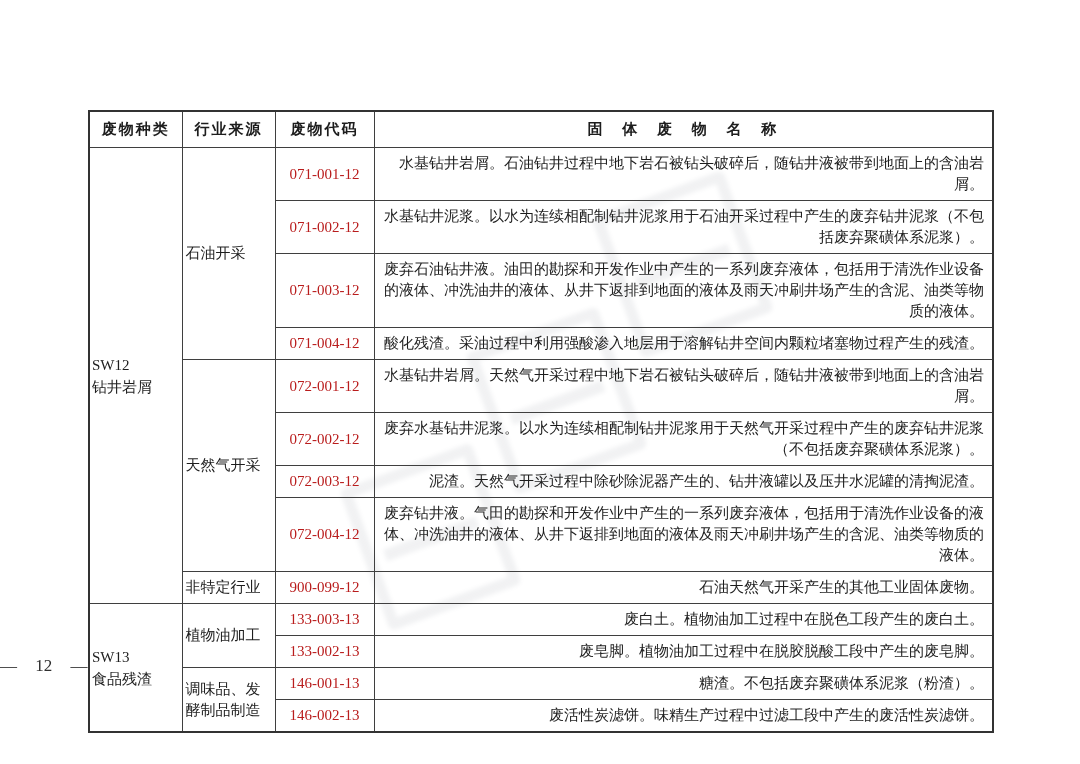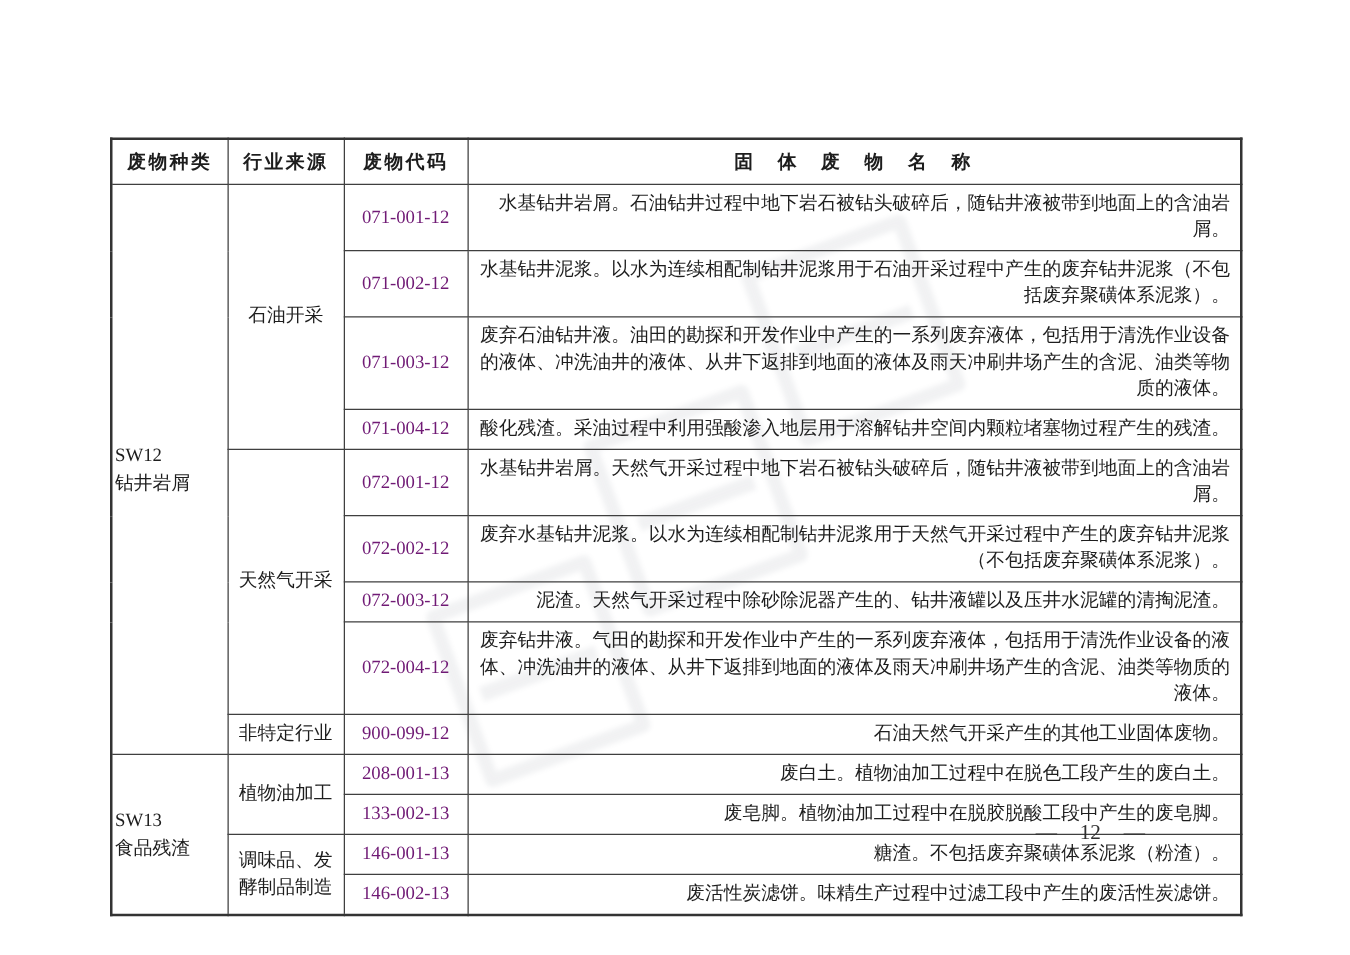--- a/index.html
+++ b/index.html
@@ -65,43 +65,43 @@
     letter-spacing: 2px;
     color: #1d1d1d;
   }
   th.col-name-h { letter-spacing: 3px; word-spacing: 10px; text-align: center; }
   td.cell-category {
     line-height: 22px;
     padding: 4px 2px;
     color: #1d1d1d;
   }
   td.cell-industry {
-    text-align: center;
+    text-align: left;
     line-height: 21px;
     padding: 4px 3px;
     color: #1d1d1d;
   }
   td.cell-code {
     text-align: center;
     padding: 5px 2px;
     line-height: 21px;
-    color: #701a75;
+    color: #b91c1c;
   }
   td.cell-desc {
     text-align: right;
     padding: 5px 8px;
     line-height: 21px;
     color: #1d1d1d;
   }
 
   .page-number {
     position: absolute;
     left: 0; top: 656px;
     width: 916px;
-    text-align: right;
+    text-align: left;
     font-size: 17px;
     word-spacing: 14px;
     color: #2f2f2f;
   }
 </style>
 </head>
 <body>
 
 <div class="page">
 
@@ -169,21 +169,21 @@
           <td class="cell-industry" rowspan="1">非特定行业</td>
           <td class="cell-code">900-099-12</td>
           <td class="cell-desc">石油天然气开采产生的其他工业固体废物。</td>
         </tr>
         <tr>
           <td class="cell-category" rowspan="4">
             <div>SW13</div>
             <div>食品残渣</div>
           </td>
           <td class="cell-industry" rowspan="2">植物油加工</td>
-          <td class="cell-code">208-001-13</td>
+          <td class="cell-code">133-003-13</td>
           <td class="cell-desc">废白土。植物油加工过程中在脱色工段产生的废白土。</td>
         </tr>
         <tr>
           <td class="cell-code">133-002-13</td>
           <td class="cell-desc">废皂脚。植物油加工过程中在脱胶脱酸工段中产生的废皂脚。</td>
         </tr>
         <tr>
           <td class="cell-industry" rowspan="2">调味品、发酵制品制造</td>
           <td class="cell-code">146-001-13</td>
           <td class="cell-desc">糖渣。不包括废弃聚磺体系泥浆（粉渣）。</td>

